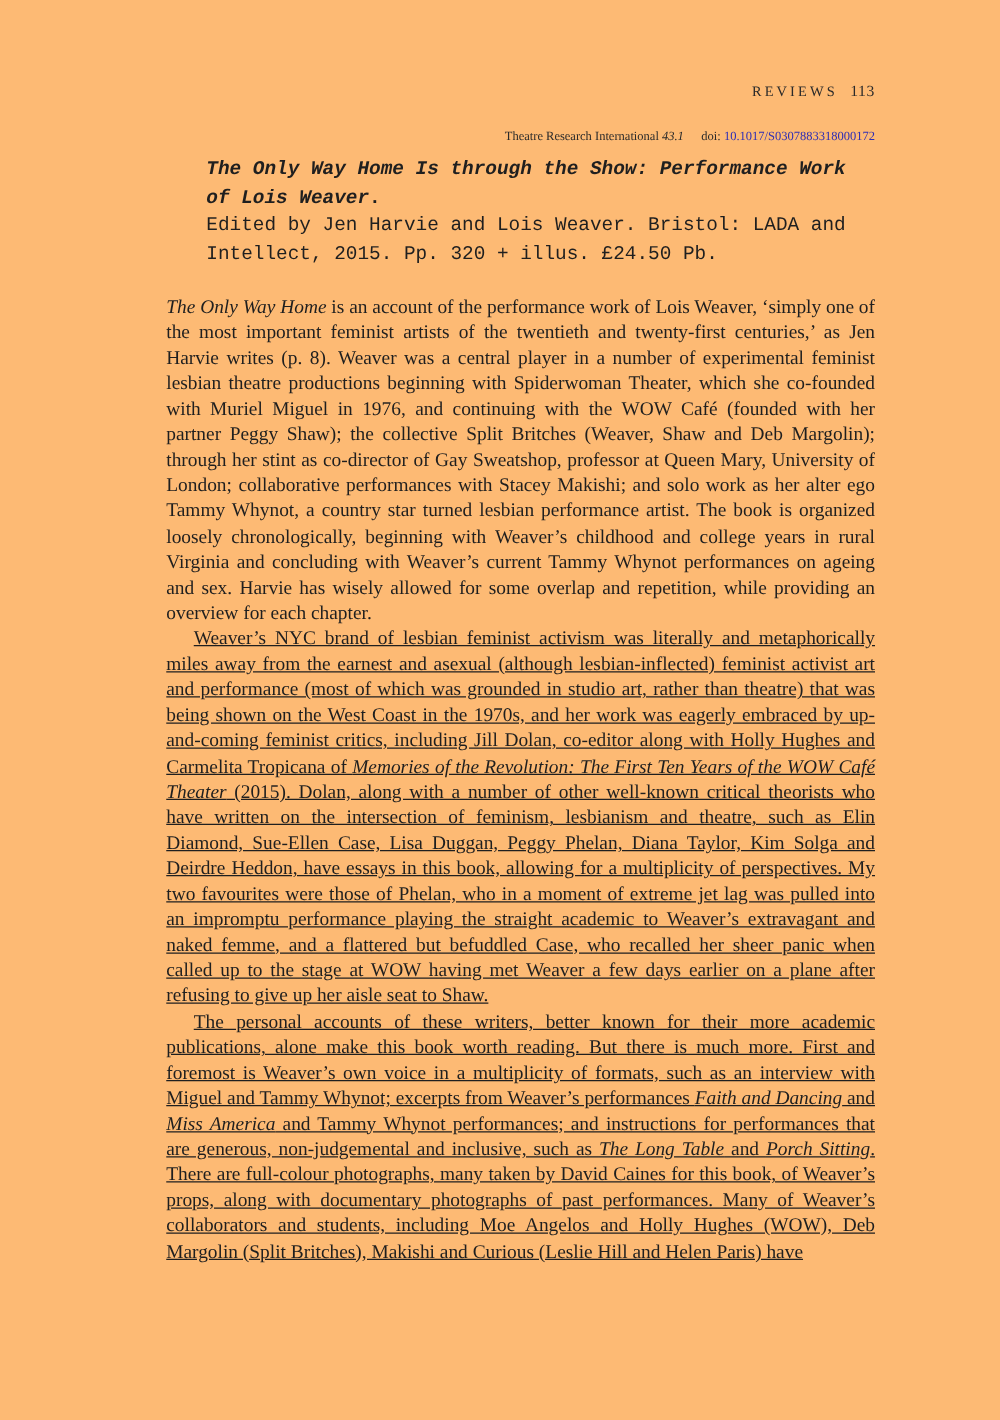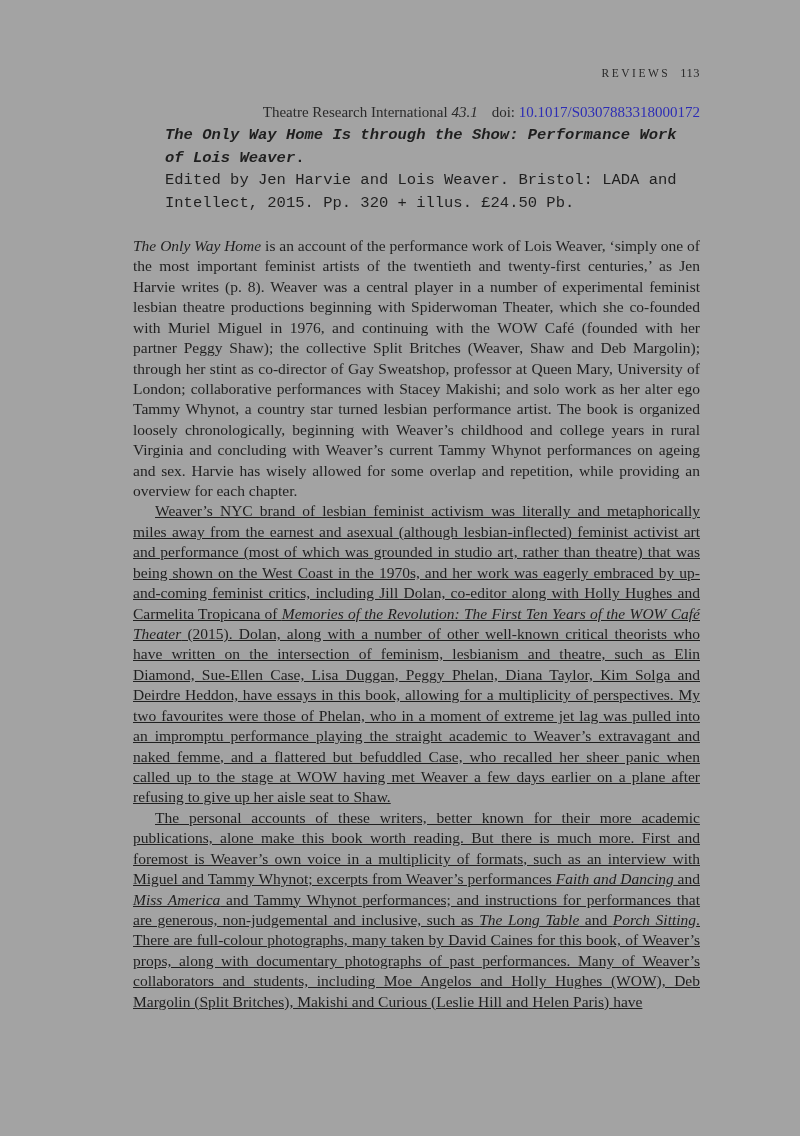--- a/index.html
+++ b/index.html
@@ -4,21 +4,21 @@
 <style>
   html, body {
     margin: 0;
     padding: 0;
     background: #ffffff;
   }
   .page {
     position: relative;
     width: 800px;
     height: 1136px;
-    background: #a3a3a3;
+    background: #fdba74;
     font-family: "Liberation Serif", "DejaVu Serif", serif;
     color: #1f1f1f;
     overflow: hidden;
   }
   .running-head {
     position: absolute;
     top: 66px;
     right: 100px;
     font-size: 11.5px;
     letter-spacing: 2.5px;
@@ -27,21 +27,21 @@
   }
   .running-head .pgnum {
     letter-spacing: 0.5px;
     margin-left: 10px;
     font-size: 12.5px;
   }
   .citation-line {
     position: absolute;
     top: 104px;
     right: 100px;
-    font-size: 15px;
+    font-size: 10px;
     white-space: nowrap;
     color: #2a2a2a;
     text-align: center;
   }
   .citation-line .vol {
     font-style: italic;
   }
   .citation-line .doi-label {
     margin-left: 14px;
   }

